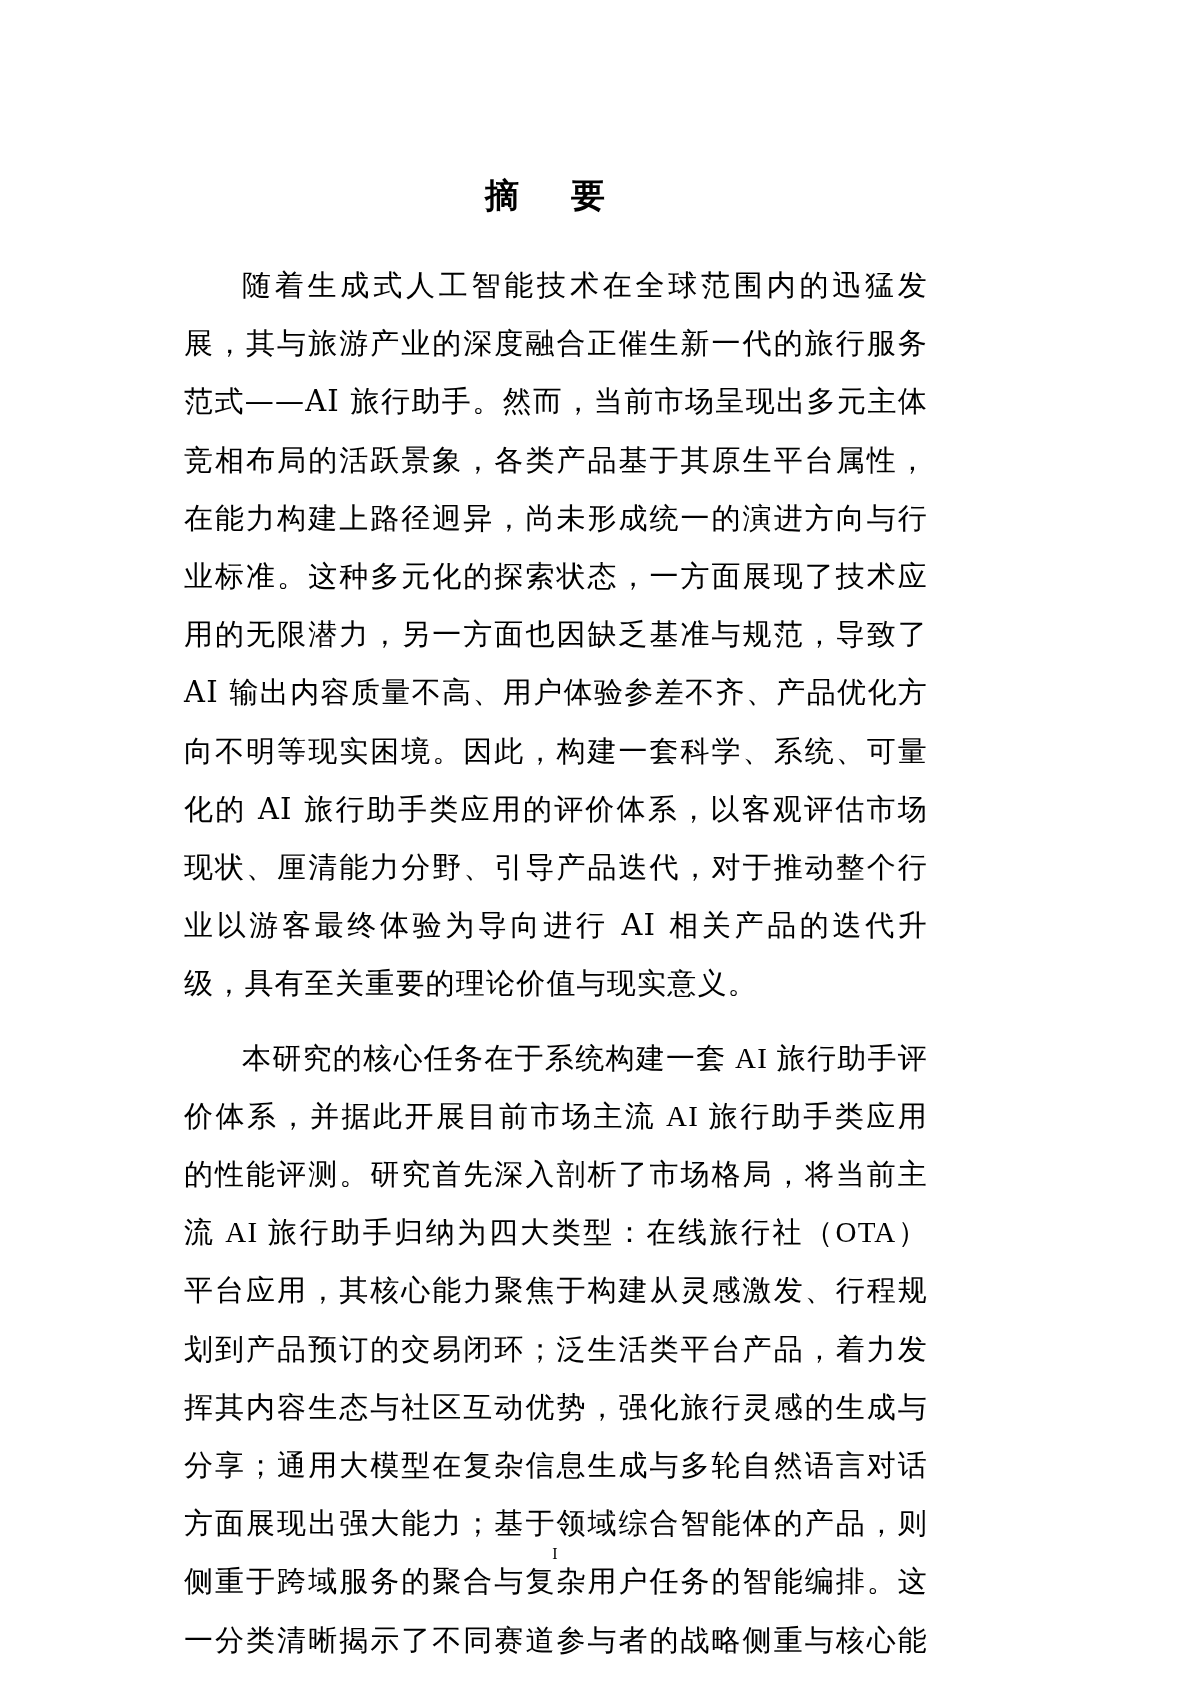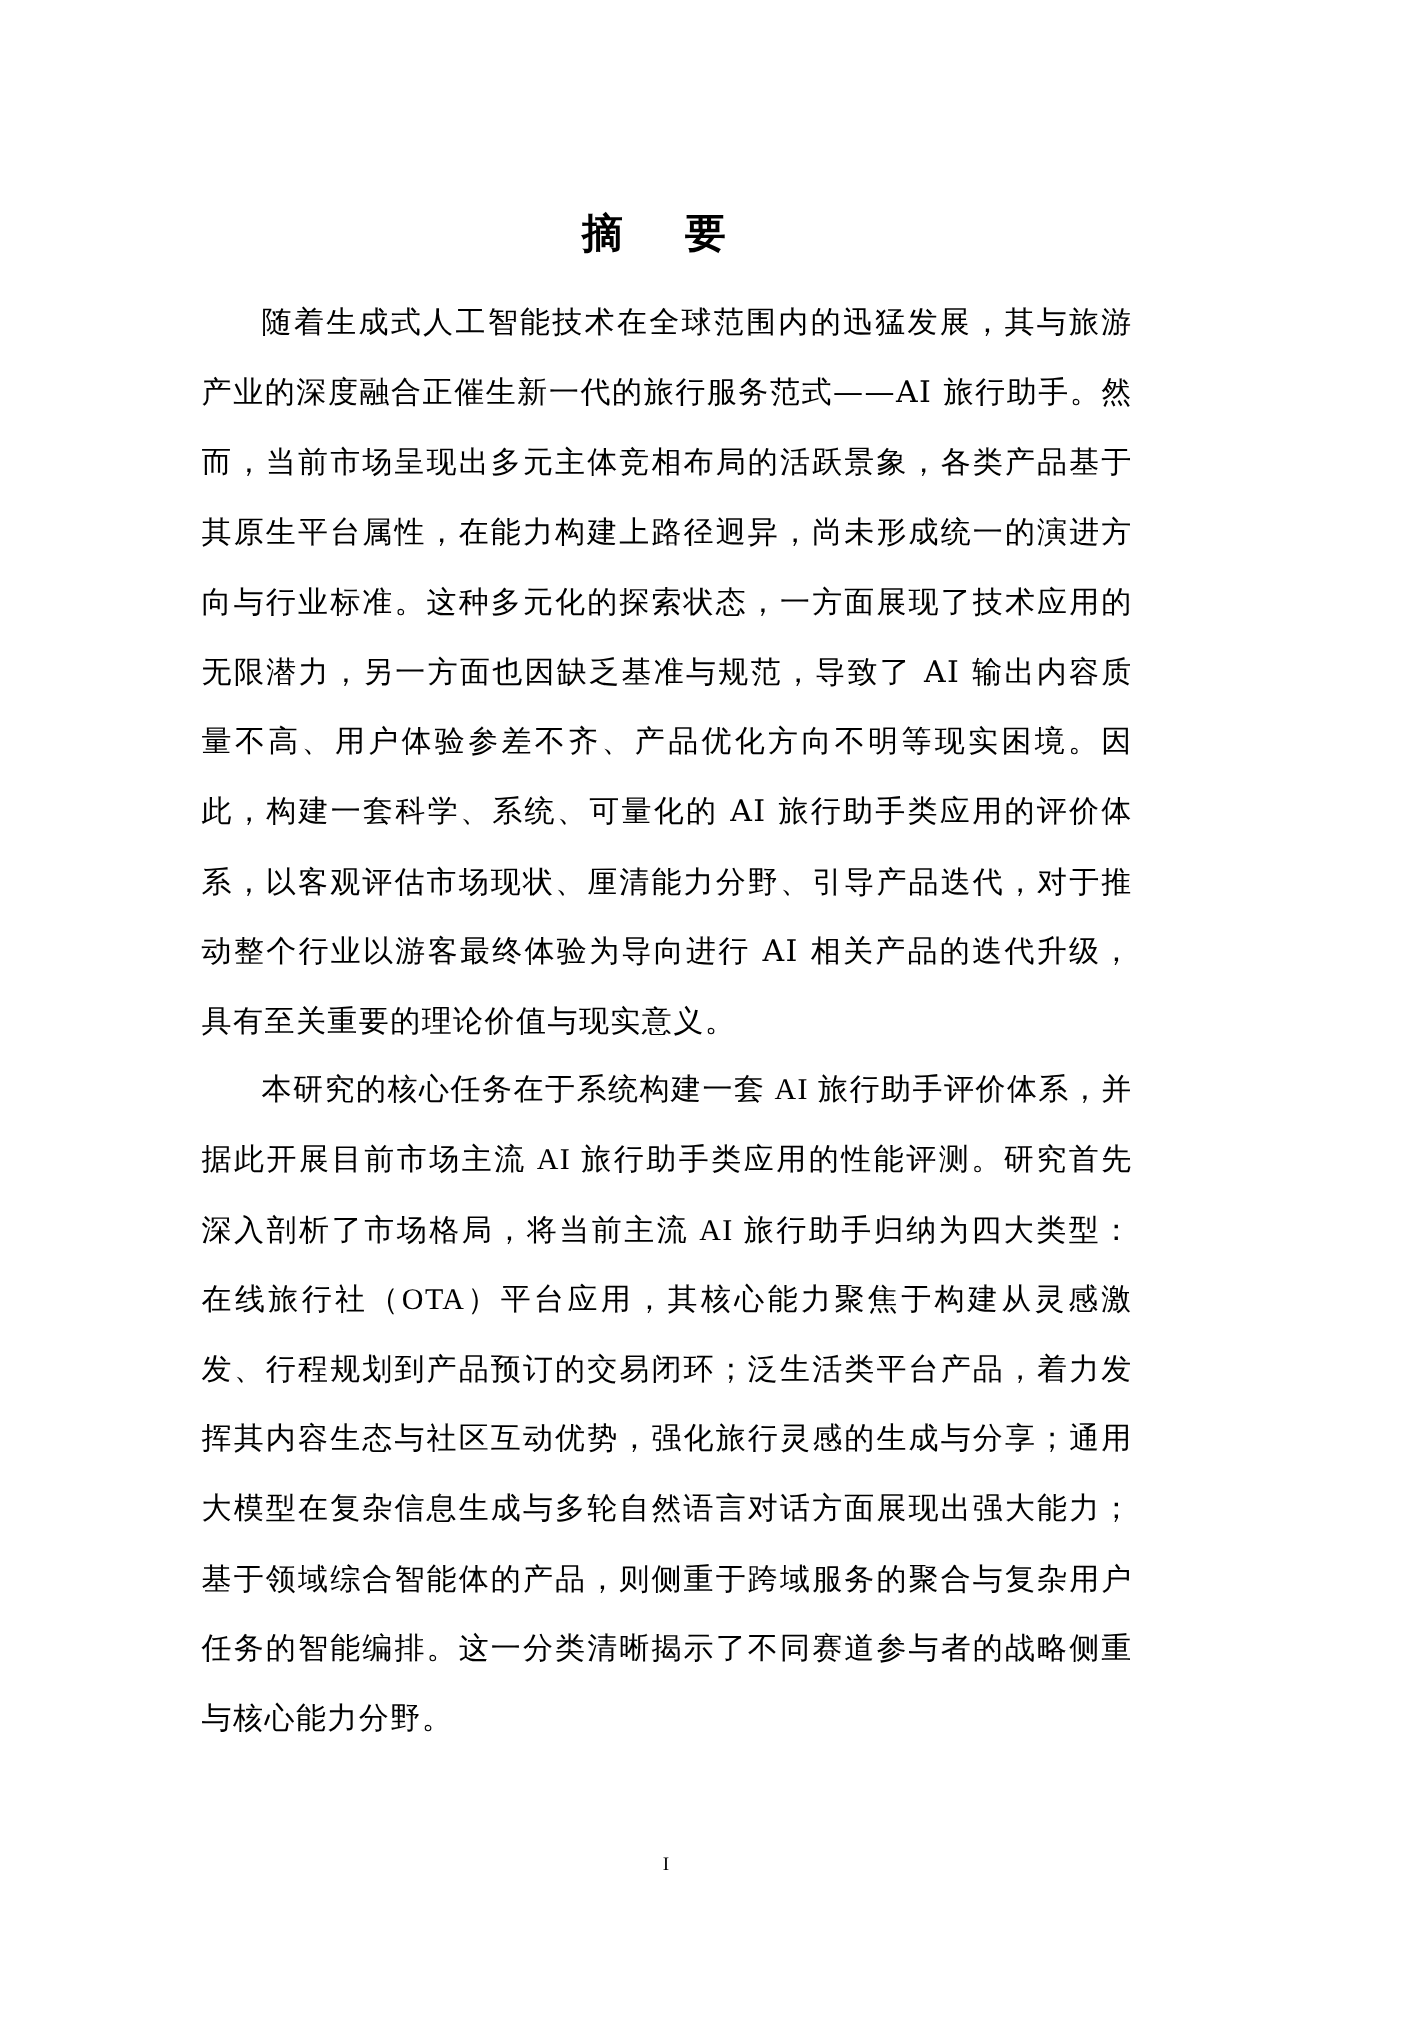--- a/index.html
+++ b/index.html
@@ -33,22 +33,22 @@
       letter-spacing: 20px;
       line-height: 52px;
     }
     .body-text {
       position: absolute;
       left: 168px;
       top: 240px;
       width: 776px;
     }
     .para {
-      margin: 0;
-      font-size: 25px;
+      margin: 16px;
+      font-size: 29px;
       line-height: 58.2px;
       text-indent: 2em;
       text-align: justify;
       text-align-last: left;
       letter-spacing: 1.2px;
     }
     .para + .para {
       margin-top: 0;
       font-family: Liberation Serif, serif;
     }

